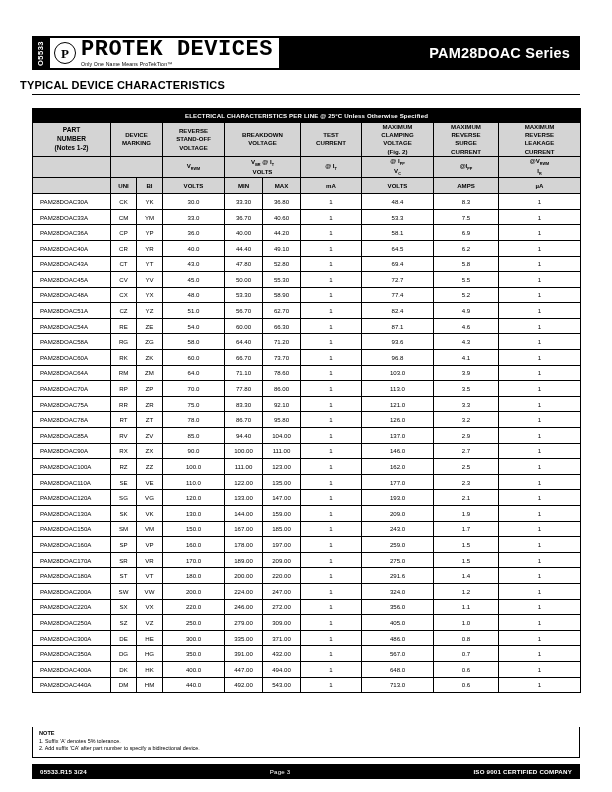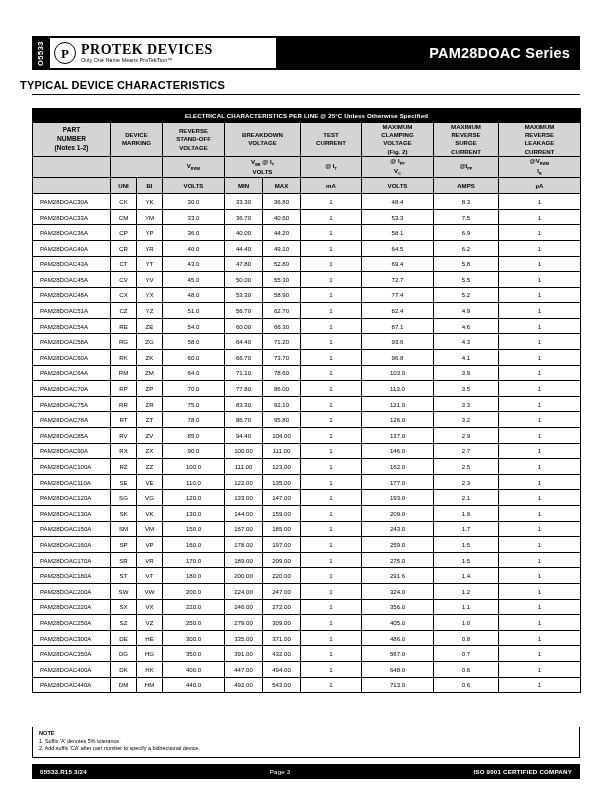--- a/index.html
+++ b/index.html
@@ -27,21 +27,21 @@
     background:#fff;border:1px solid #000;margin:1px 0 1px 0;padding:0 6px 0 4px;
     display:flex;align-items:center;min-width:228px;box-sizing:border-box;
   }
   .logo-mark{
     width:20px;height:20px;border-radius:50%;border:1.6px solid #000;
     display:flex;align-items:center;justify-content:center;margin-right:5px;flex:none;
   }
   .logo-mark b{font-family:"Liberation Serif",serif;font-size:13px;line-height:1;font-weight:bold;}
   .logo-text{line-height:1;}
   .logo-text .big{
-    font-size:14px;font-weight:bold;letter-spacing:.5px;font-family:Liberation Serif, serif;
+    font-size:22px;font-weight:bold;letter-spacing:.5px;font-family:Liberation Mono, monospace;
   }
   .logo-text .tag{font-size:5.2px;letter-spacing:.15px;margin-top:1px;}
   .hdr-title{
     flex:1;color:#fff;display:flex;align-items:center;justify-content:flex-end;
     padding-right:10px;font-size:14.5px;font-weight:bold;letter-spacing:.2px;padding-left:10px;
   }
 
   
   .sect-title{
     position:absolute;left:20px;top:79px;width:548px;

